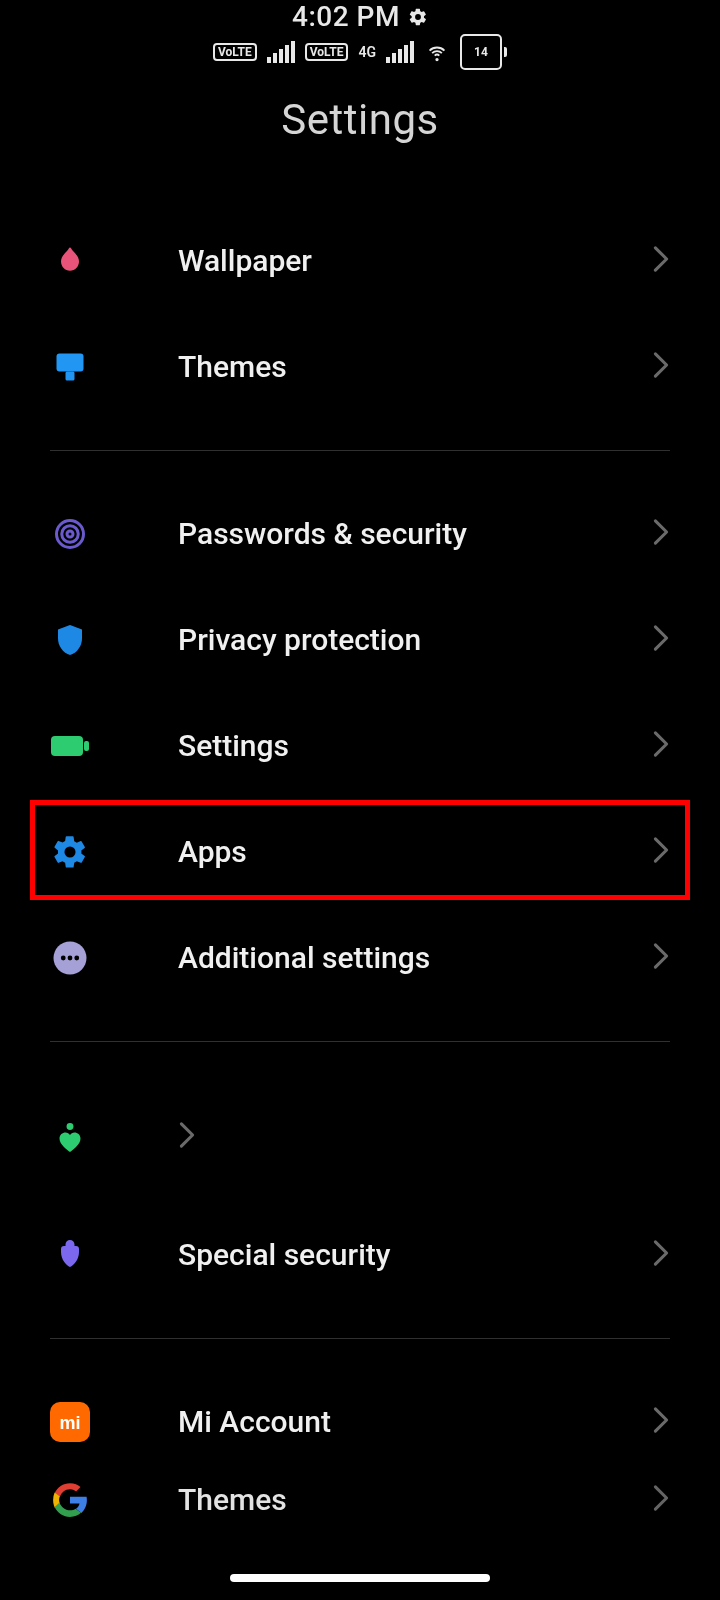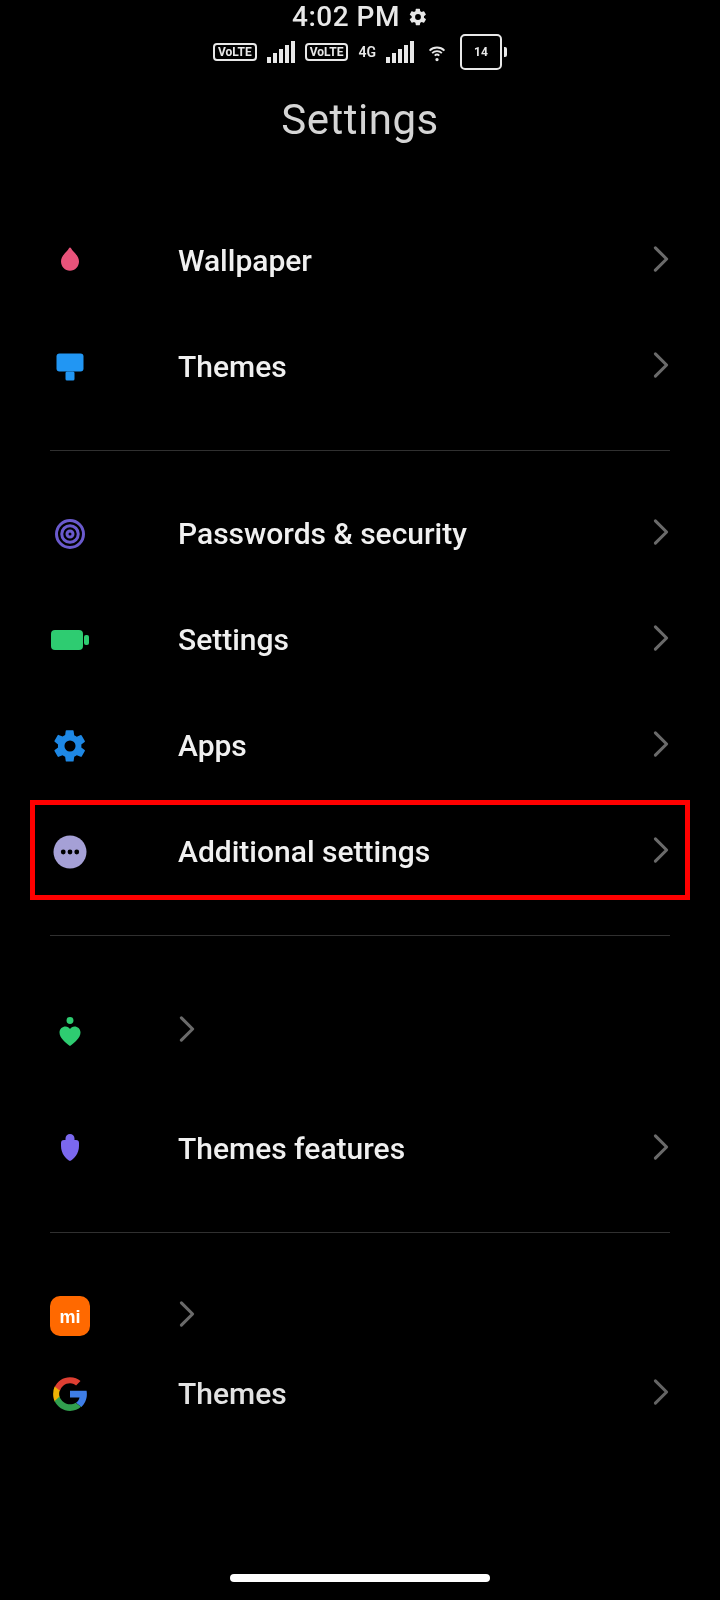--- a/index.html
+++ b/index.html
@@ -130,20 +130,31 @@
           <circle cx="12" cy="12" r="2"></circle>
         </svg>
     </span>
     <span class="label">Passwords &amp; security</span>
     <span class="chev"><svg width="18" height="28" viewBox="0 0 12 20" fill="none">
           <path d="M2 2l8 8-8 8" stroke="#6a6a6a" stroke-width="2.2" stroke-linecap="round" stroke-linejoin="round"></path>
         </svg></span>
   </div>
   <div class="row">
     <span class="icon">
+      <svg width="36" height="36" viewBox="0 0 24 24" fill="#1E88E5">
+          <path d="M12 2 4 5v6c0 5 3.4 9.7 8 11 4.6-1.3 8-6 8-11V5l-8-3Z"></path>
+        </svg>
+    </span>
+    <span class="label">Privacy protection</span>
+    <span class="chev"><svg width="18" height="28" viewBox="0 0 12 20" fill="none">
+          <path d="M2 2l8 8-8 8" stroke="#6a6a6a" stroke-width="2.2" stroke-linecap="round" stroke-linejoin="round"></path>
+        </svg></span>
+  </div>
+  <div class="row">
+    <span class="icon">
       <svg width="40" height="26" viewBox="0 0 40 26">
           <rect x="1" y="3" width="32" height="20" rx="4" fill="#2ECC71"></rect>
           <rect x="34" y="8" width="5" height="10" rx="2" fill="#2ECC71"></rect>
         </svg>
     </span>
     <span class="label">Settings</span>
     <span class="chev"><svg width="18" height="28" viewBox="0 0 12 20" fill="none">
           <path d="M2 2l8 8-8 8" stroke="#6a6a6a" stroke-width="2.2" stroke-linecap="round" stroke-linejoin="round"></path>
         </svg></span>
   </div>
@@ -185,35 +196,36 @@
     <span class="chev"><svg width="18" height="28" viewBox="0 0 12 20" fill="none">
           <path d="M2 2l8 8-8 8" stroke="#6a6a6a" stroke-width="2.2" stroke-linecap="round" stroke-linejoin="round"></path>
         </svg></span>
   </div>
   <div class="row">
     <span class="icon">
       <svg width="36" height="36" viewBox="0 0 24 24" fill="#7B68EE">
           <path d="M12 2a3 3 0 0 1 3 3v1h1a2 2 0 0 1 2 2v2c0 5-3.5 9-6 10-2.5-1-6-5-6-10V8a2 2 0 0 1 2-2h1V5a3 3 0 0 1 3-3Z"></path>
         </svg>
     </span>
-    <span class="label">Themes features</span>
+    <span class="label">Special security</span>
     <span class="chev"><svg width="18" height="28" viewBox="0 0 12 20" fill="none">
           <path d="M2 2l8 8-8 8" stroke="#6a6a6a" stroke-width="2.2" stroke-linecap="round" stroke-linejoin="round"></path>
         </svg></span>
   </div>
 
   <div class="divider"></div>
 
   <div class="row">
     <span class="icon">
       <svg width="40" height="40" viewBox="0 0 40 40">
           <rect width="40" height="40" rx="10" fill="#FF6900"></rect>
           <text x="20" y="27" text-anchor="middle" font-size="18" font-weight="700" fill="#fff" font-family="Arial">mi</text>
         </svg>
     </span>
+    <span class="label">Mi Account</span>
     <span class="chev"><svg width="18" height="28" viewBox="0 0 12 20" fill="none">
           <path d="M2 2l8 8-8 8" stroke="#6a6a6a" stroke-width="2.2" stroke-linecap="round" stroke-linejoin="round"></path>
         </svg></span>
   </div>
   <div class="row" style="min-height:50px; opacity:.95">
     <span class="icon">
       <svg width="36" height="36" viewBox="0 0 48 48">
           <path fill="#EA4335" d="M24 9.5c3.9 0 6.6 1.7 8.1 3.1l5.9-5.8C34.6 3.5 29.9 1.5 24 1.5 14.8 1.5 6.9 7 3.5 15l6.9 5.4C12.1 14 17.5 9.5 24 9.5Z"></path>
           <path fill="#4285F4" d="M46.5 24.5c0-1.6-.1-3.2-.4-4.7H24v9h12.7c-.5 2.9-2.2 5.4-4.7 7l7.2 5.6c4.2-3.9 7.3-9.7 7.3-16.9Z"></path>
           <path fill="#FBBC05" d="M10.4 28.6A14.6 14.6 0 0 1 9.5 24c0-1.6.3-3.1.8-4.6L3.5 14A23.9 23.9 0 0 0 1.5 24c0 3.9.9 7.5 2.5 10.7l6.4-6.1Z"></path>

